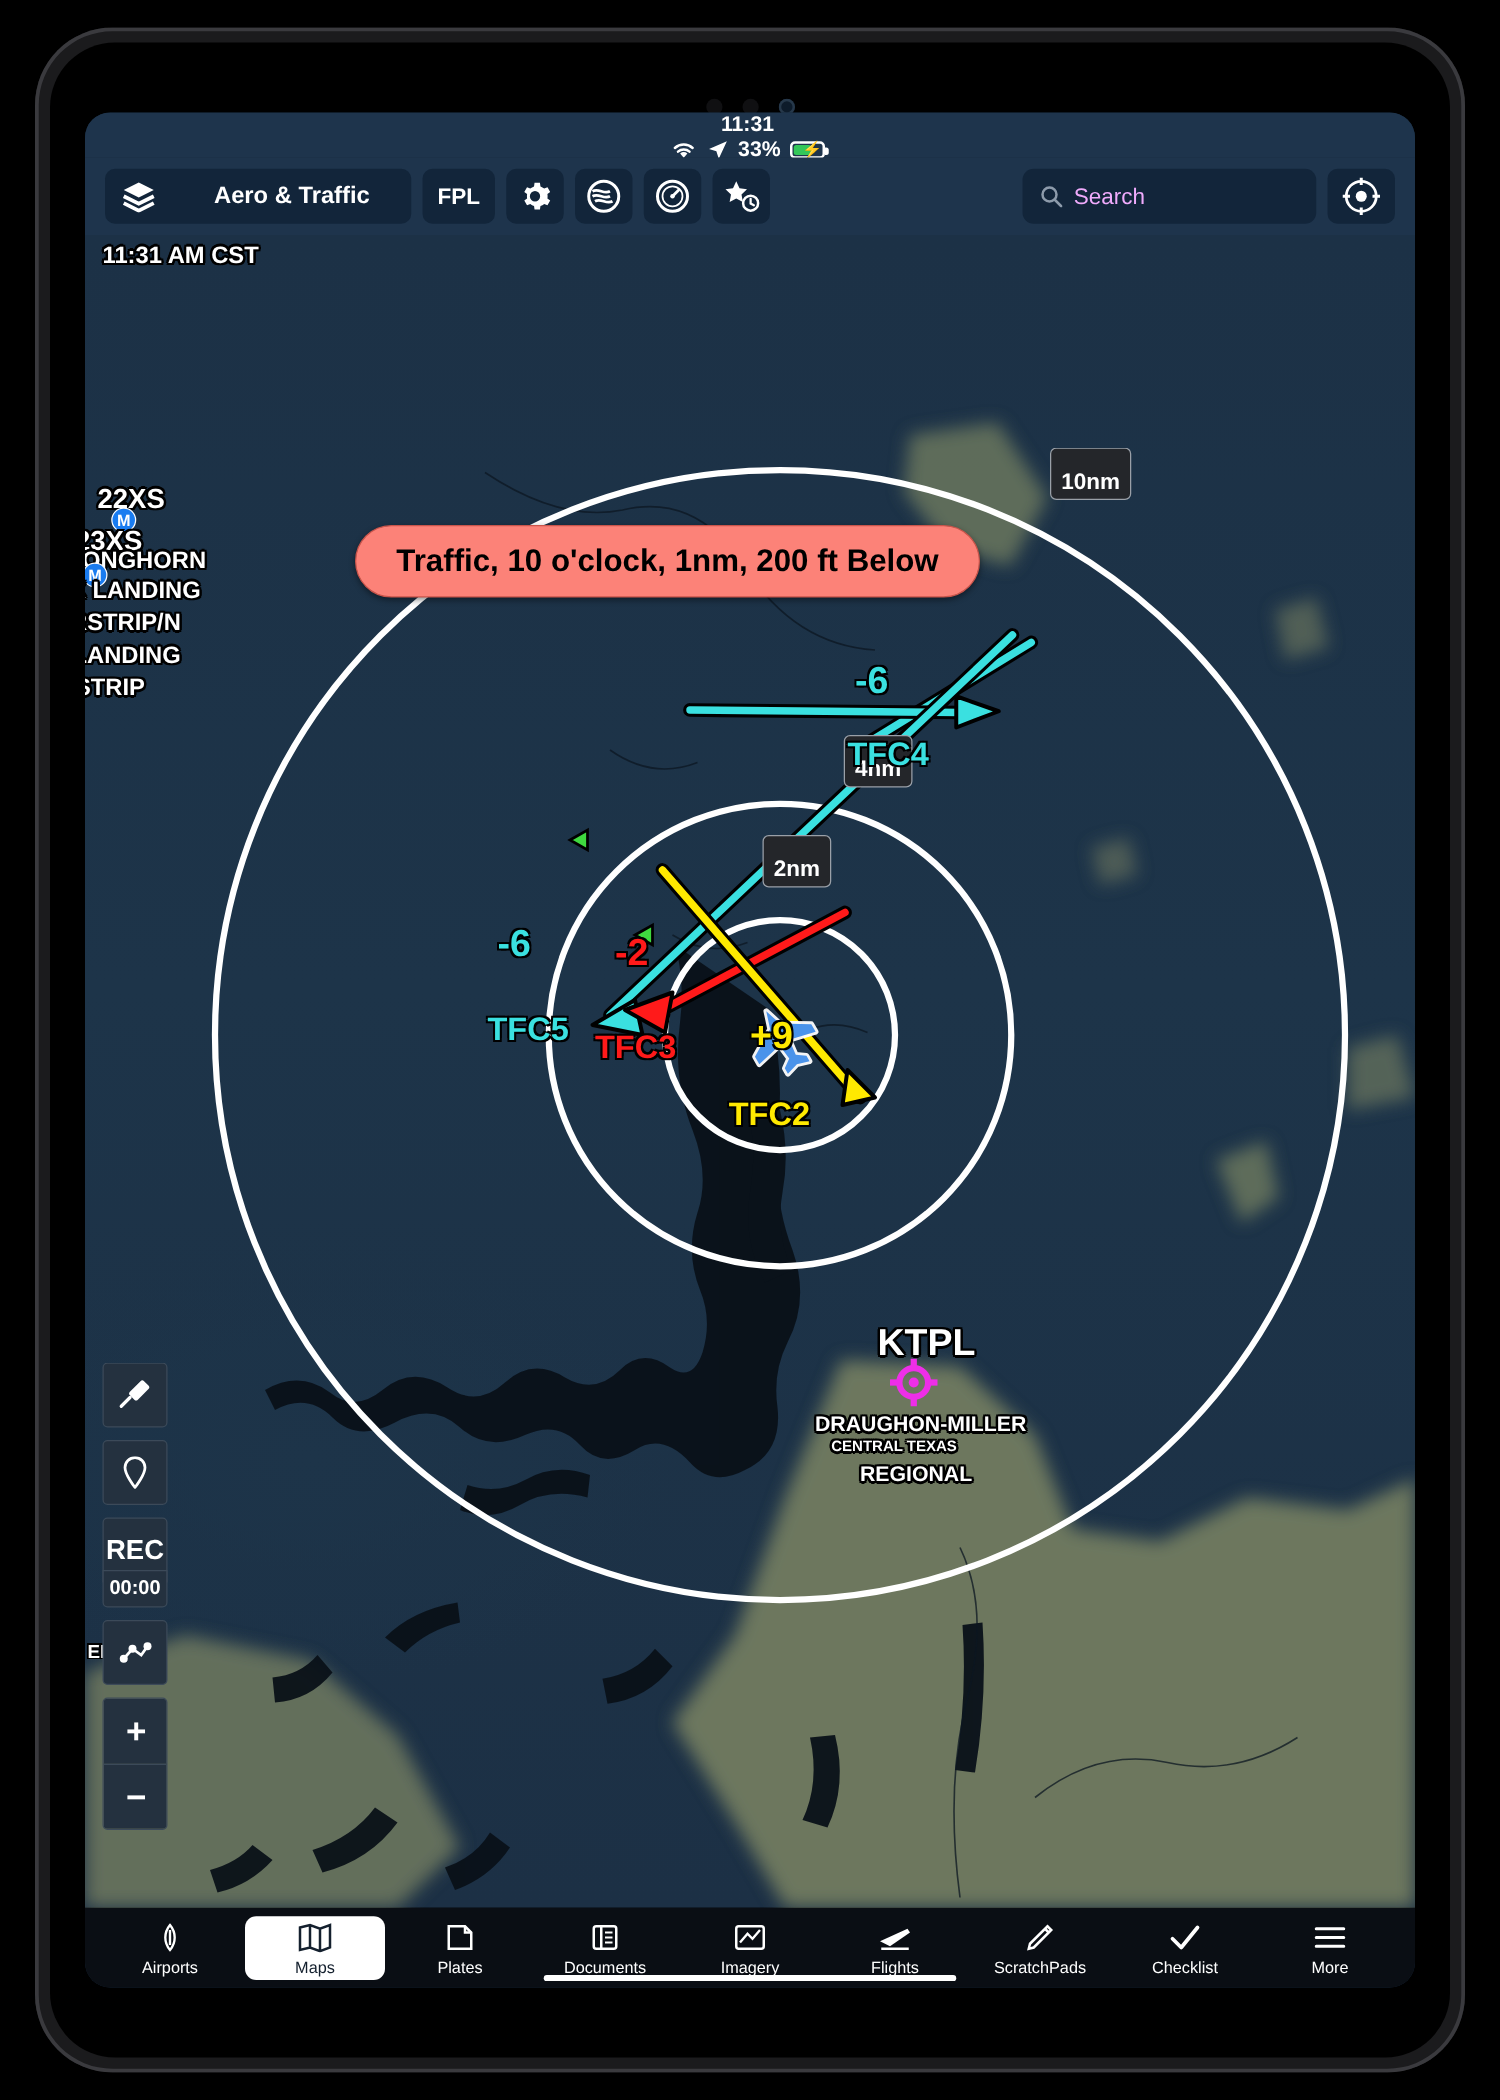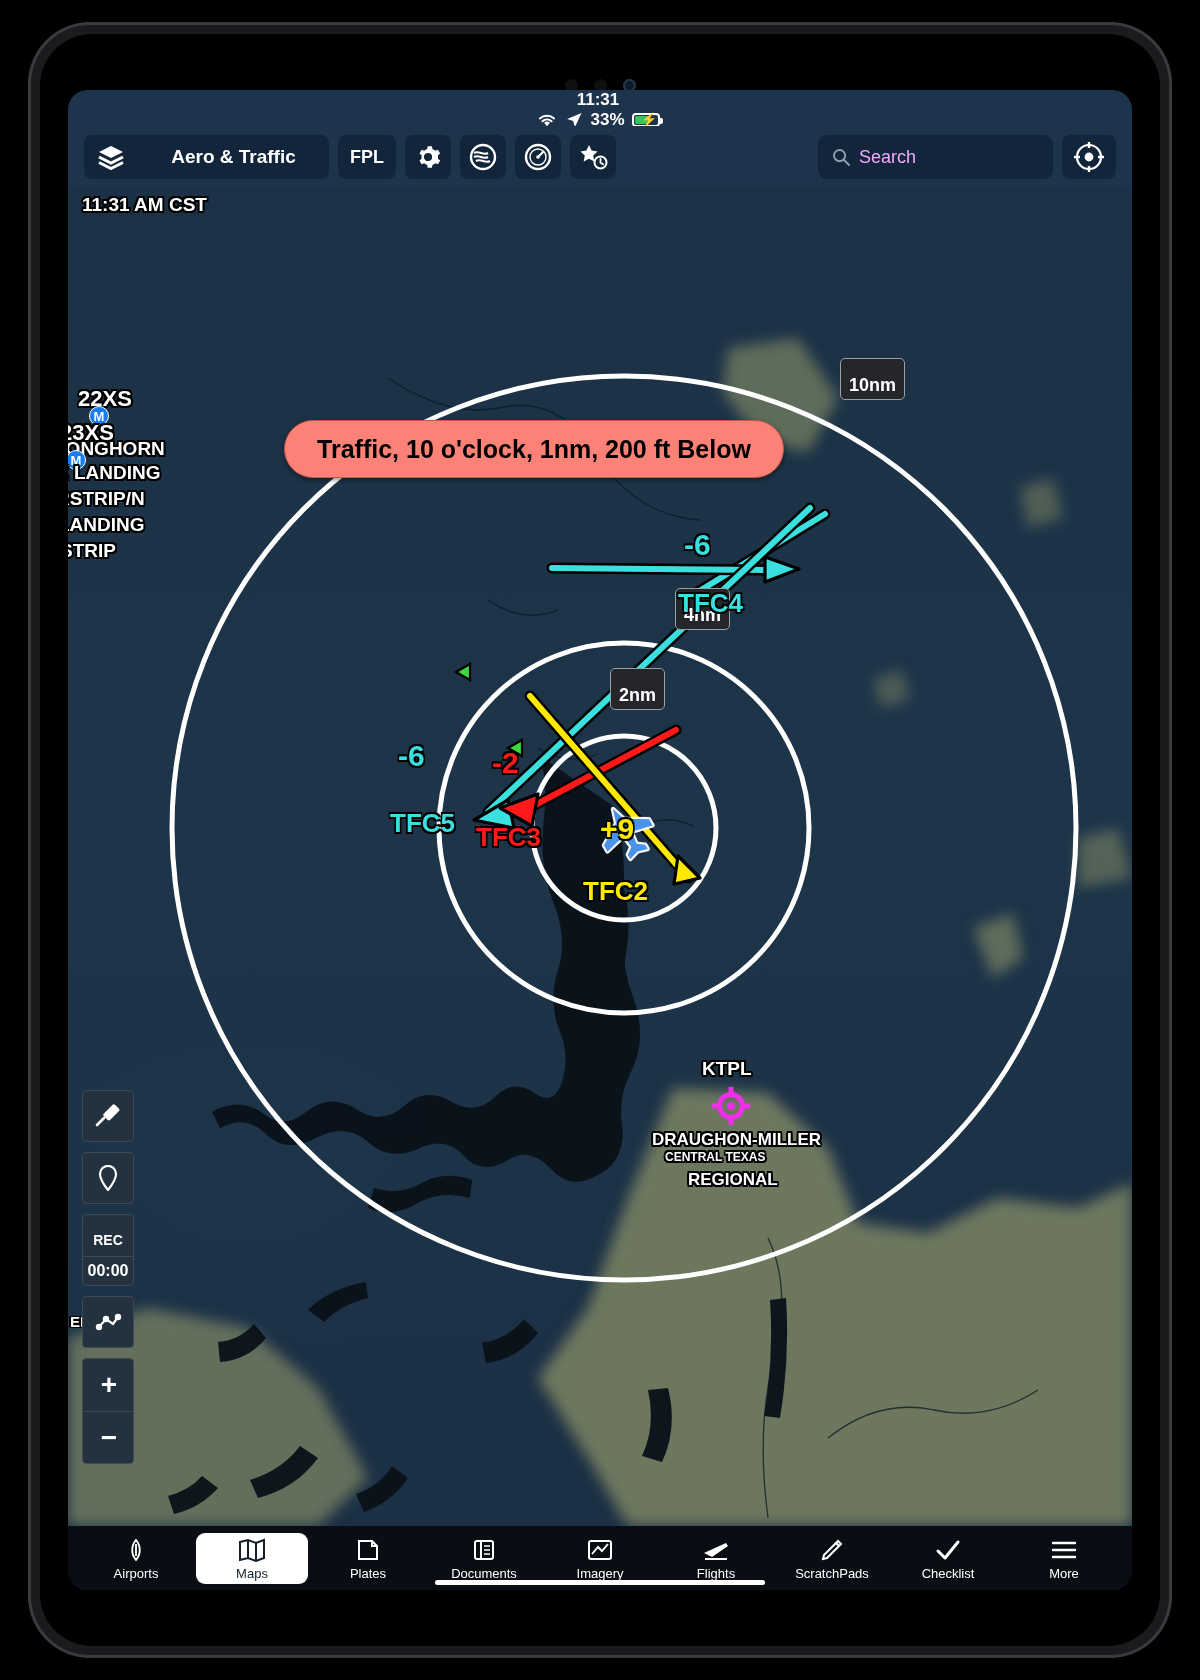--- a/index.html
+++ b/index.html
@@ -113,21 +113,21 @@
 
   .apt-pin { position: absolute; width: 20px; height: 20px; border-radius: 50%;
     background: #1a7cf0; border: 1.6px solid #fff; color:#fff; font-size:13px; font-weight:bold;
     display:flex; align-items:center; justify-content:center; }
 
   
   #ctrl-stack { position: absolute; left: 14px; bottom: 62px; width: 52px; }
   .ctrl {
     width: 52px; height: 52px; background: #24313f; border: 1px solid #3c4a59;
     display: flex; align-items: center; justify-content: center;
-    color: #fff; font-size: 14px; font-weight: bold; margin-bottom: 10px;
+    color: #fff; font-size: 22px; font-weight: bold; margin-bottom: 10px;
     border-radius: 4px;
   }
   .ctrl.timer { height: 30px; font-size: 16px; margin-top: -10px; border-radius: 0 0 4px 4px; }
   .ctrl.rec { border-radius: 4px 4px 0 0; margin-bottom: 0; }
   #zoomgrp { border-radius: 4px; overflow: hidden; border: 1px solid #3c4a59; }
   #zoomgrp .ctrl { border: none; border-radius: 0; margin: 0; font-size: 28px; }
   #zoomgrp .ctrl + .ctrl { border-top: 1px solid #3c4a59; }
   #eld-lbl { position: absolute; left: 2px; bottom: 196px; color: #fff; font-size: 15px; font-weight: bold;
     text-shadow: -1.4px -1.4px 0 #000, 1.4px -1.4px 0 #000, -1.4px 1.4px 0 #000, 1.4px 1.4px 0 #000; }
 
@@ -353,21 +353,21 @@
       <div class="maplbl" style="left:10px; top:198px; font-size:22px;">22XS</div>
       <div class="apt-pin" style="left:21px; top:218px;">M</div>
       <div class="maplbl" style="left:-8px; top:232px; font-size:22px;">23XS</div>
       <div class="maplbl" style="left:-14px; top:250px; font-size:19px;">LONGHORN</div>
       <div class="apt-pin" style="left:-2px; top:262px;">M</div>
       <div class="maplbl" style="left:-12px; top:274px; font-size:19px;">X LANDING</div>
       <div class="maplbl" style="left:-12px; top:300px; font-size:19px;">RSTRIP/N</div>
       <div class="maplbl" style="left:-10px; top:326px; font-size:19px;">LANDING</div>
       <div class="maplbl" style="left:-8px; top:352px; font-size:19px;">STRIP</div>
 
-      <div class="maplbl" style="left:634px; top:870px; font-size:19px;">KTPL</div>
+      <div class="maplbl" style="left:634px; top:870px; font-size:30px;">KTPL</div>
       <div class="maplbl" style="left:584px; top:942px; font-size:17px;">DRAUGHON-MILLER</div>
       <div class="maplbl" style="left:597px; top:962px; font-size:12px;">CENTRAL TEXAS</div>
       <div class="maplbl" style="left:620px; top:982px; font-size:17px;">REGIONAL</div>
 
       <div id="eld-lbl">ELD</div>
       <div id="ctrl-stack">
         <div class="ctrl">
           <svg width="28" height="24" viewBox="0 0 28 24">
             <path d="M3 21 L10 14" stroke="#fff" stroke-width="2.6" stroke-linecap="round"></path>
             <rect x="9" y="4" width="16" height="9" rx="2" fill="#fff" transform="rotate(-45 17 8)"></rect>

